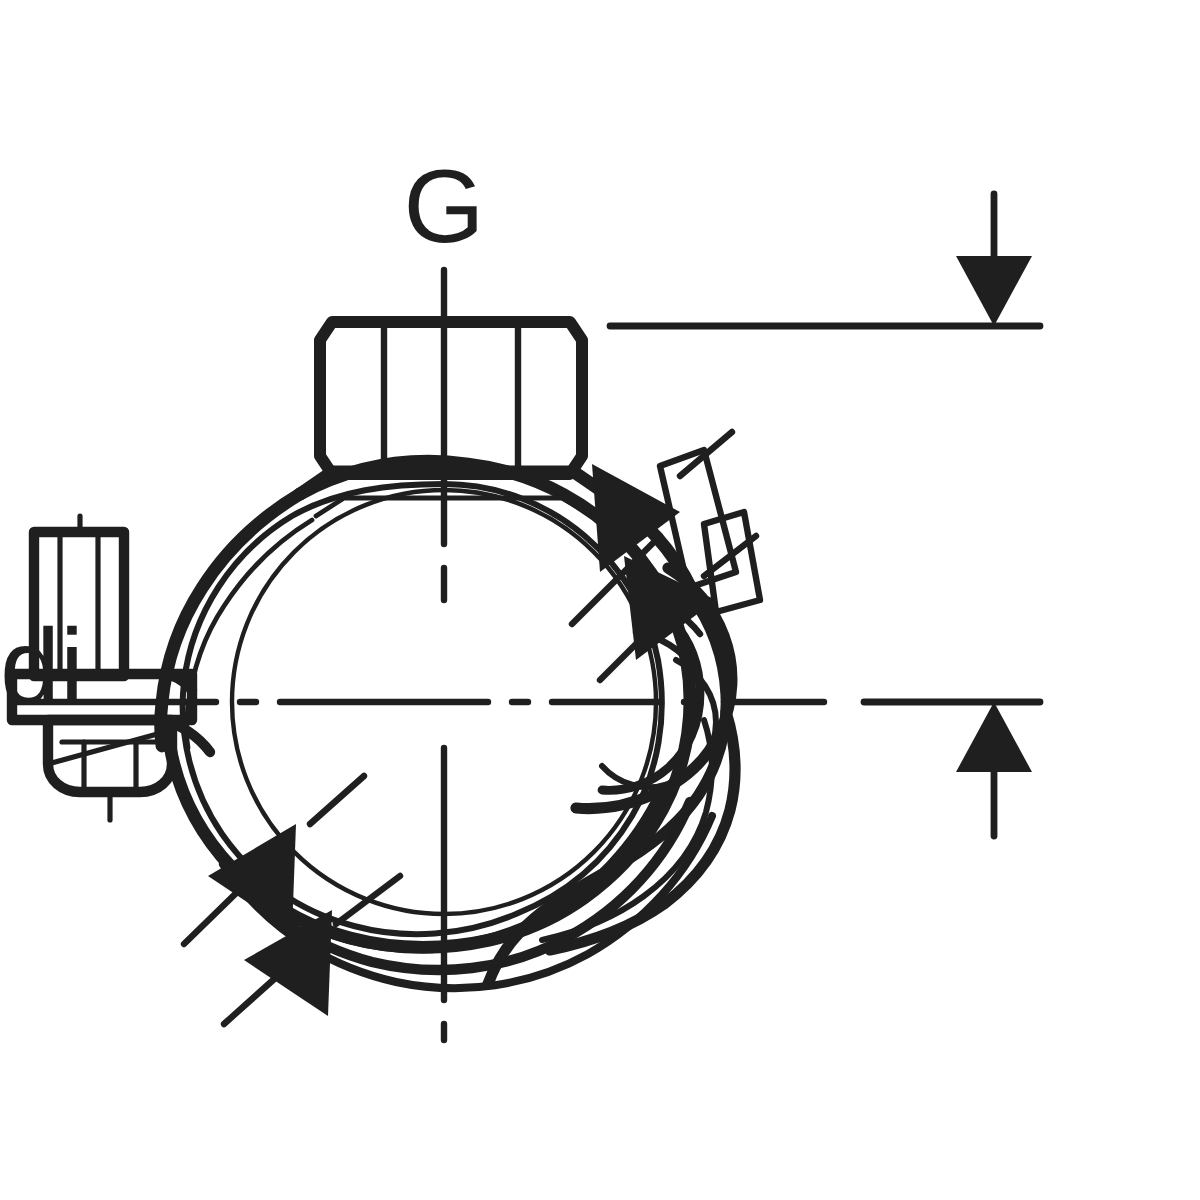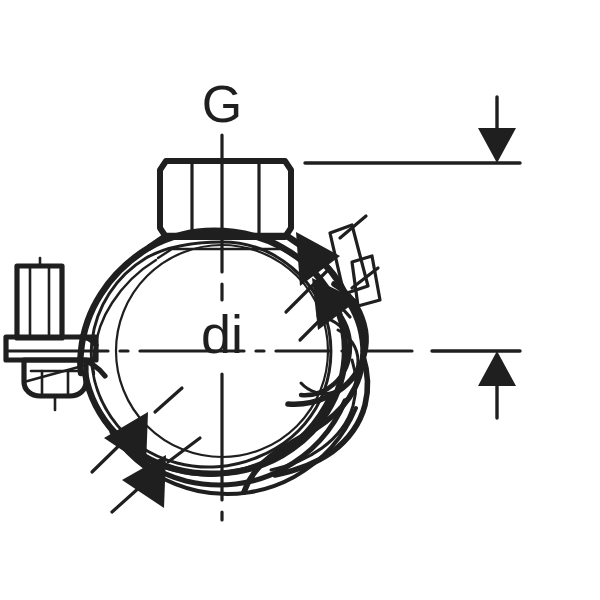--- a/index.html
+++ b/index.html
@@ -14,21 +14,21 @@
   .lbl{
     position:absolute;
     color:#1f1f1f;
     font-family:"Liberation Sans", sans-serif;
     white-space:nowrap;
     line-height:1;
     user-select:none;
   }
   #label-g{ left:0; top:78px; width:444px; text-align:center; font-size:52px; }
   #label-l{ left:404px; top:224px; font-size:54px; letter-spacing:1px; }
-  #label-di{ left:0; top:307px; width:444px; text-align:center; font-size:54px; }
+  #label-di{ left:0; top:307px; width:444px; font-size:54px; }
   #label-di1{ left:0; top:361px; width:444px; text-align:center; font-size:54px; }
 </style>
 </head>
 <body>
 
 <div id="stage">
 
   <svg width="600" height="600" viewBox="0 0 600 600">
 
     <g fill="none" stroke="#1f1f1f" stroke-linecap="round" stroke-linejoin="round">

